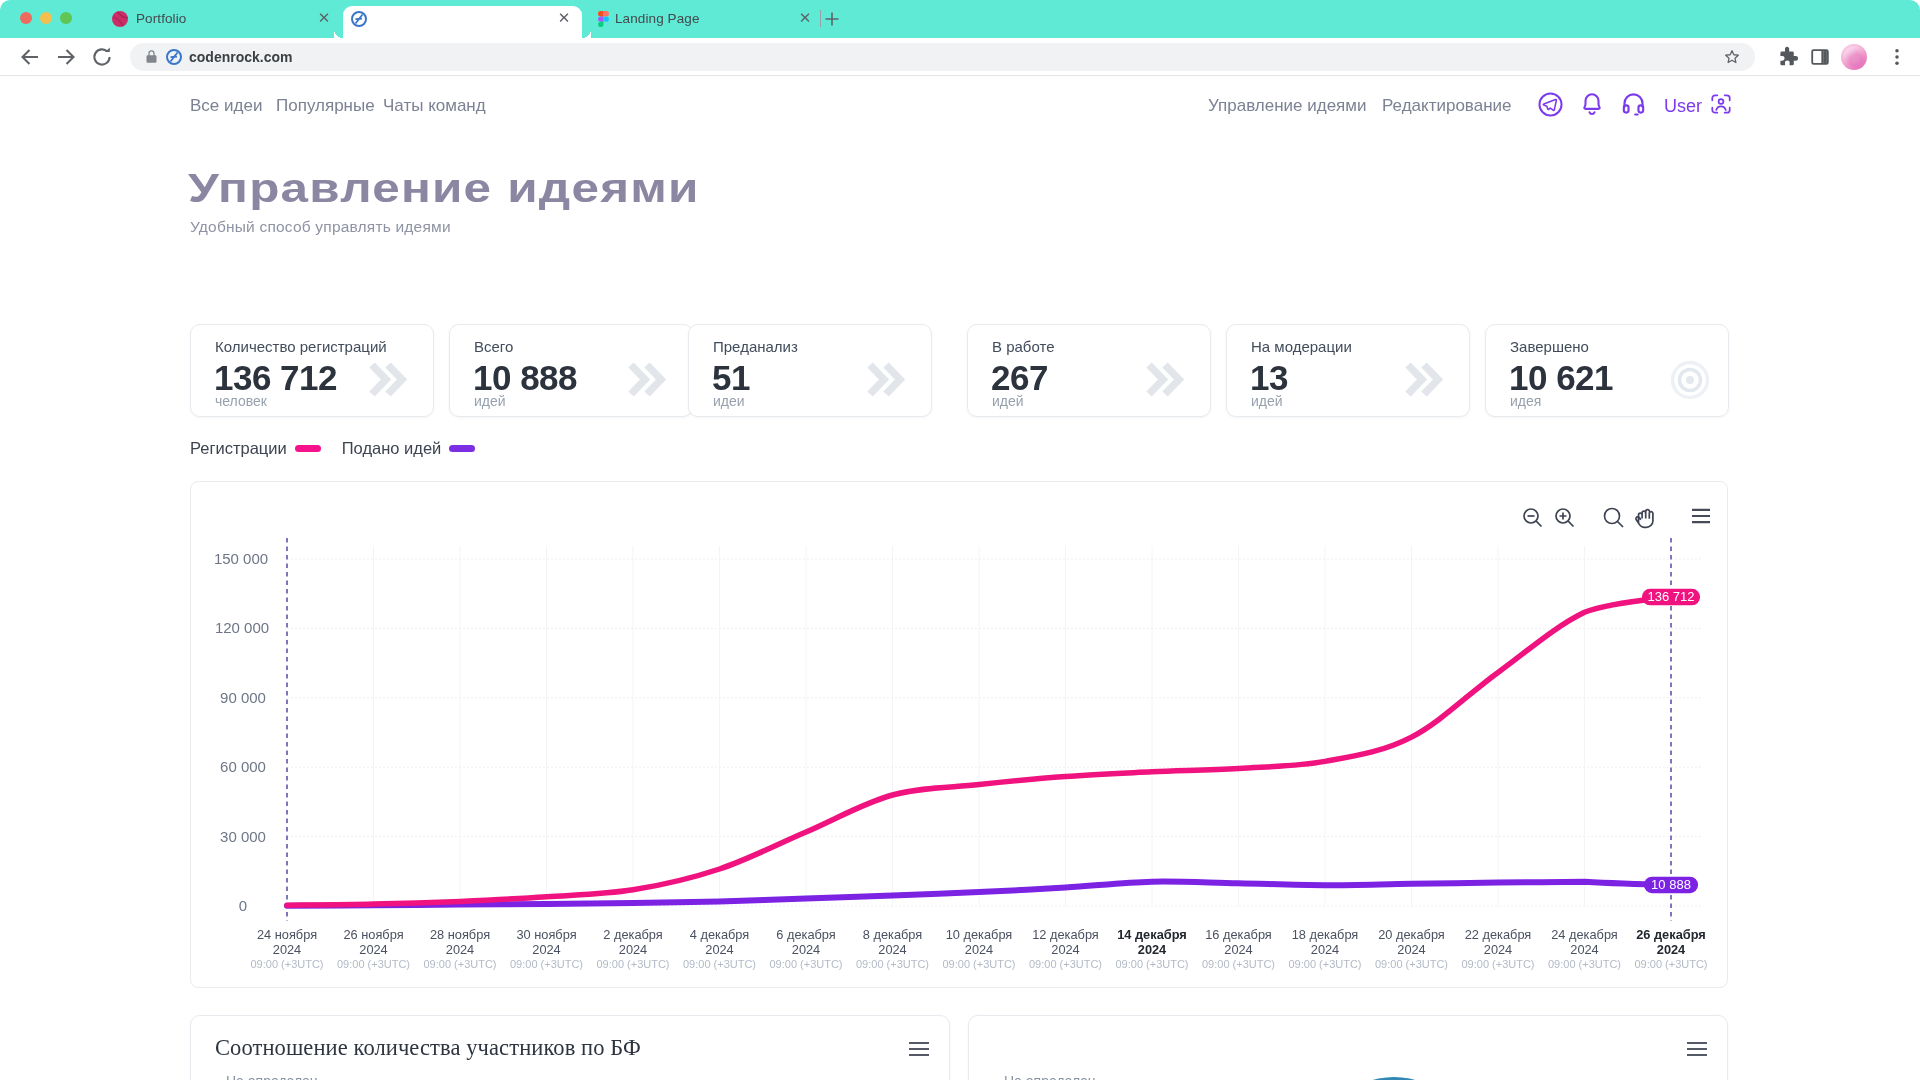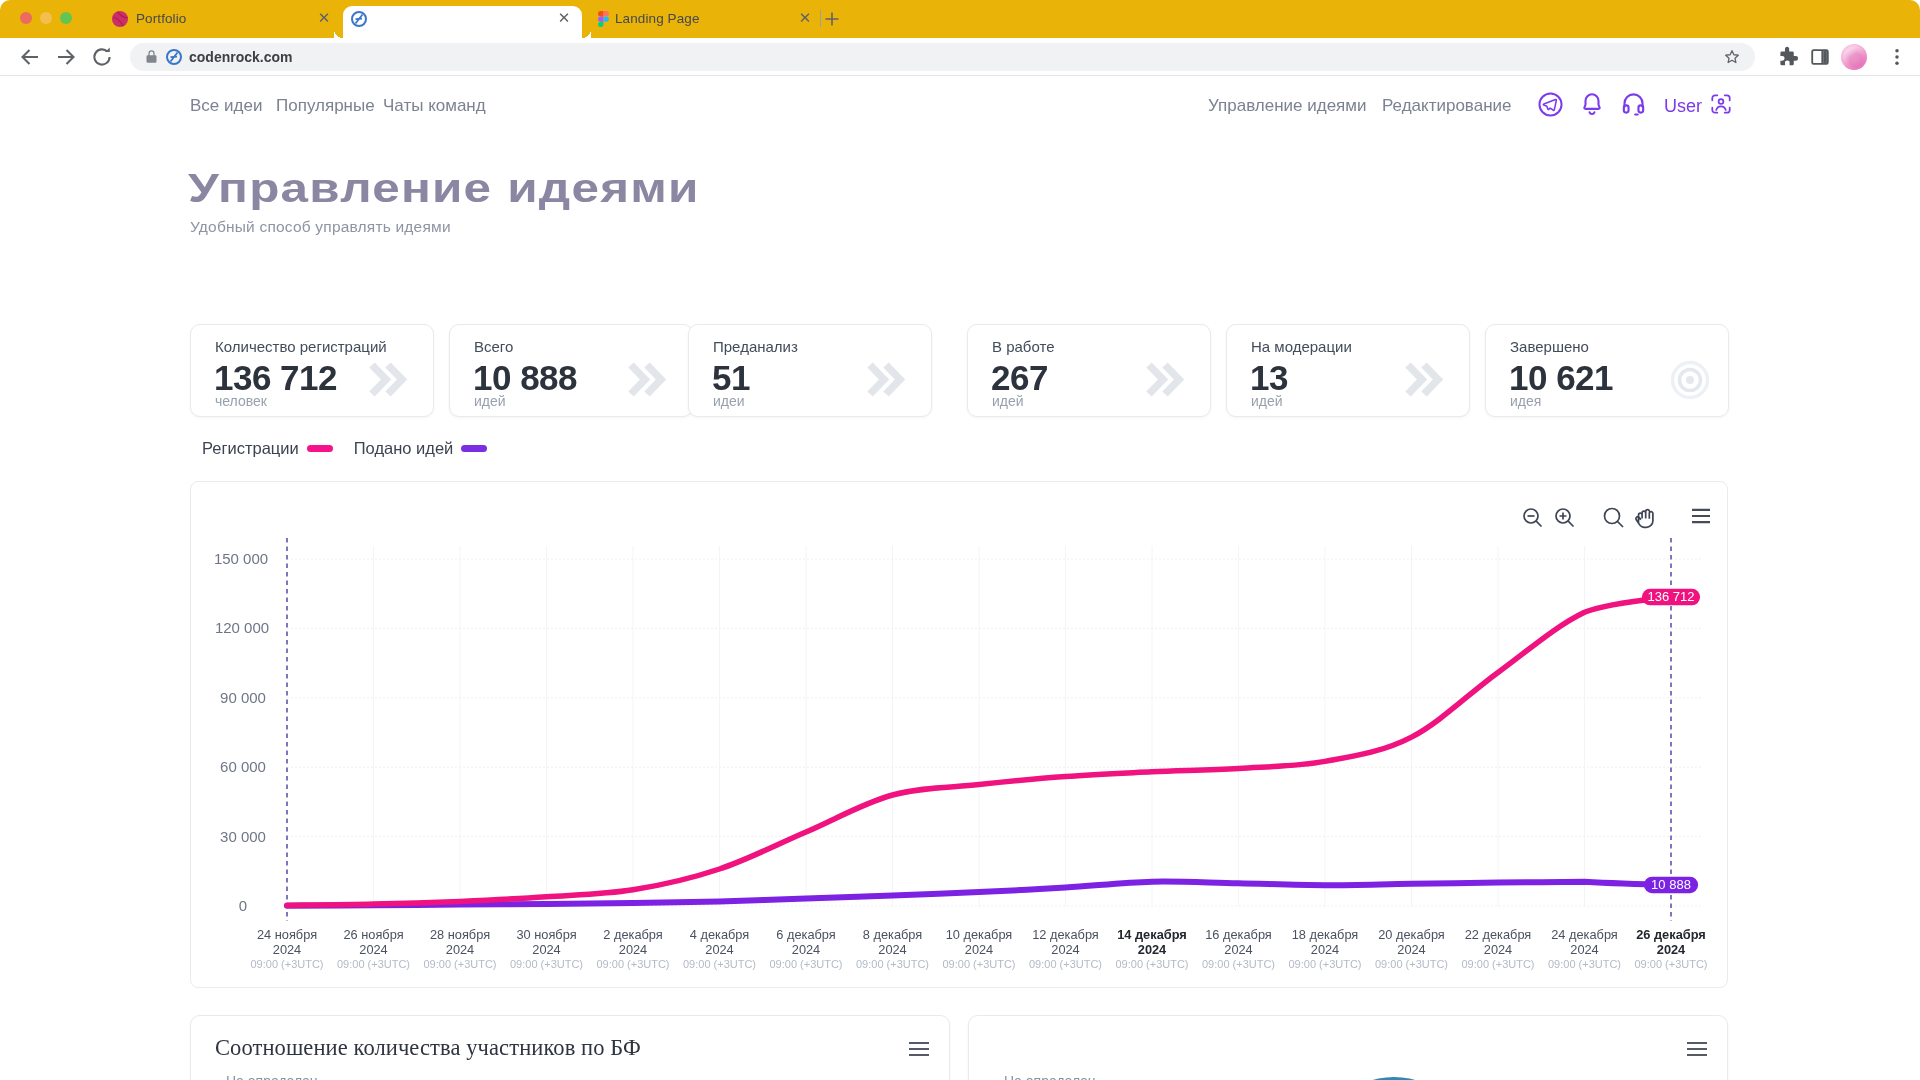--- a/index.html
+++ b/index.html
@@ -1,20 +1,20 @@
 <!DOCTYPE html>
 <html lang="ru"><head>
 <meta charset="UTF-8">
 <title>Codenrock</title>
 <style>
 * { margin:0; padding:0; box-sizing:border-box; }
 html,body { width:1920px; height:1080px; overflow:hidden; font-family:"Liberation Sans", sans-serif; background:#fff; }
 .abs { position:absolute; }
 
-#tabstrip { position:absolute; left:0; top:0; width:1920px; height:40px; background:#eab308; border-radius:10px 10px 0 0; }
+#tabstrip { position:absolute; left:0; top:0; width:1920px; height:40px; background:#5eead4; border-radius:10px 10px 0 0; }
 .tl { position:absolute; top:12px; width:12px; height:12px; border-radius:50%; }
 .tab-title { position:absolute; top:11px; font-size:13.5px; color:#45494e; letter-spacing:.1px; }
 .tab-x { position:absolute; top:10px; width:16px; height:16px; color:#5f6368; font-size:15px; line-height:16px; text-align:center; }
 #activetab { position:absolute; left:343px; top:6px; width:239px; height:32px; background:#fff; border-radius:9px 9px 0 0; }
 #activetab:before, #activetab:after { content:""; position:absolute; bottom:0; width:9px; height:9px; background:radial-gradient(circle at 0 0, transparent 9px, #fff 9px); }
 #activetab:before { left:-9px; transform:scaleX(-1); }
 #activetab:after { right:-9px; }
 #toolbar { position:absolute; left:0; top:38px; width:1920px; height:38px; background:#fff; border-bottom:1px solid #e3e5e8; }
 #omnibox { position:absolute; left:130px; top:5px; width:1625px; height:28px; background:#f0f2f4; border-radius:14px;font-weight:bold; }
 .navicon { position:absolute; top:7px; }
@@ -27,21 +27,21 @@
 #pills { position:absolute; left:189px; top:180px; display:flex; gap:13px; }
 .pill { height:46px; display:flex; align-items:center; justify-content:center; background:#f3eefa; border-radius:23px; font-size:16px; color:#17191f; white-space:nowrap; }
 .pill.active { background:#7b2ee2; color:#fff; }
 
 .scard { position:absolute; top:247px; width:244px; height:93px; background:#fff; border:1px solid #e7eaee; border-radius:10px; box-shadow:0 1px 3px rgba(25,39,62,.05); }
 .scard .t { position:absolute; left:24px; top:13px; font-size:15px; color:#424c5b; }
 .scard .n { position:absolute; left:23px; top:33px; font-size:35px; font-weight:bold; color:#2c333d; letter-spacing:-.5px; white-space:nowrap; }
 .scard .l { position:absolute; left:24px; top:68px; font-size:14px; color:#97a1ad; }
 .scard svg.chev { position:absolute; right:23px; top:36px; }
 
-#legend { position:absolute; left:190px; top:362px; display:flex; align-items:center; font-size:16.5px; color:#3d4351;margin-left:12px; }
+#legend { position:absolute; left:190px; top:362px; display:flex; align-items:center; font-size:16.5px; color:#3d4351; }
 .dash { width:26px; height:7px; border-radius:3.5px; margin-left:8px; }
 
 #chartcard { position:absolute; left:190px; top:404px; width:1538px; height:507px; background:#fff; border:1px solid #eaeaef; border-radius:8px; }
 
 .bcard { position:absolute; top:938px; width:760px; height:160px; background:#fff; border:1px solid #e7eaee; border-radius:10px; box-shadow:0 1px 3px rgba(25,39,62,.05); }
 .bcard .bt { position:absolute; left:24px; top:19px; font-size:22.5px; font-weight:500; color:#2e3440; letter-spacing:.1px;font-family:Liberation Serif, serif; }
 .bcard svg.menu { position:absolute; right:20px; top:26px; }
 .bcard .leg { position:absolute; left:35px; top:57px; font-size:14px; color:#8893a3; }
 </style>
 </head>

